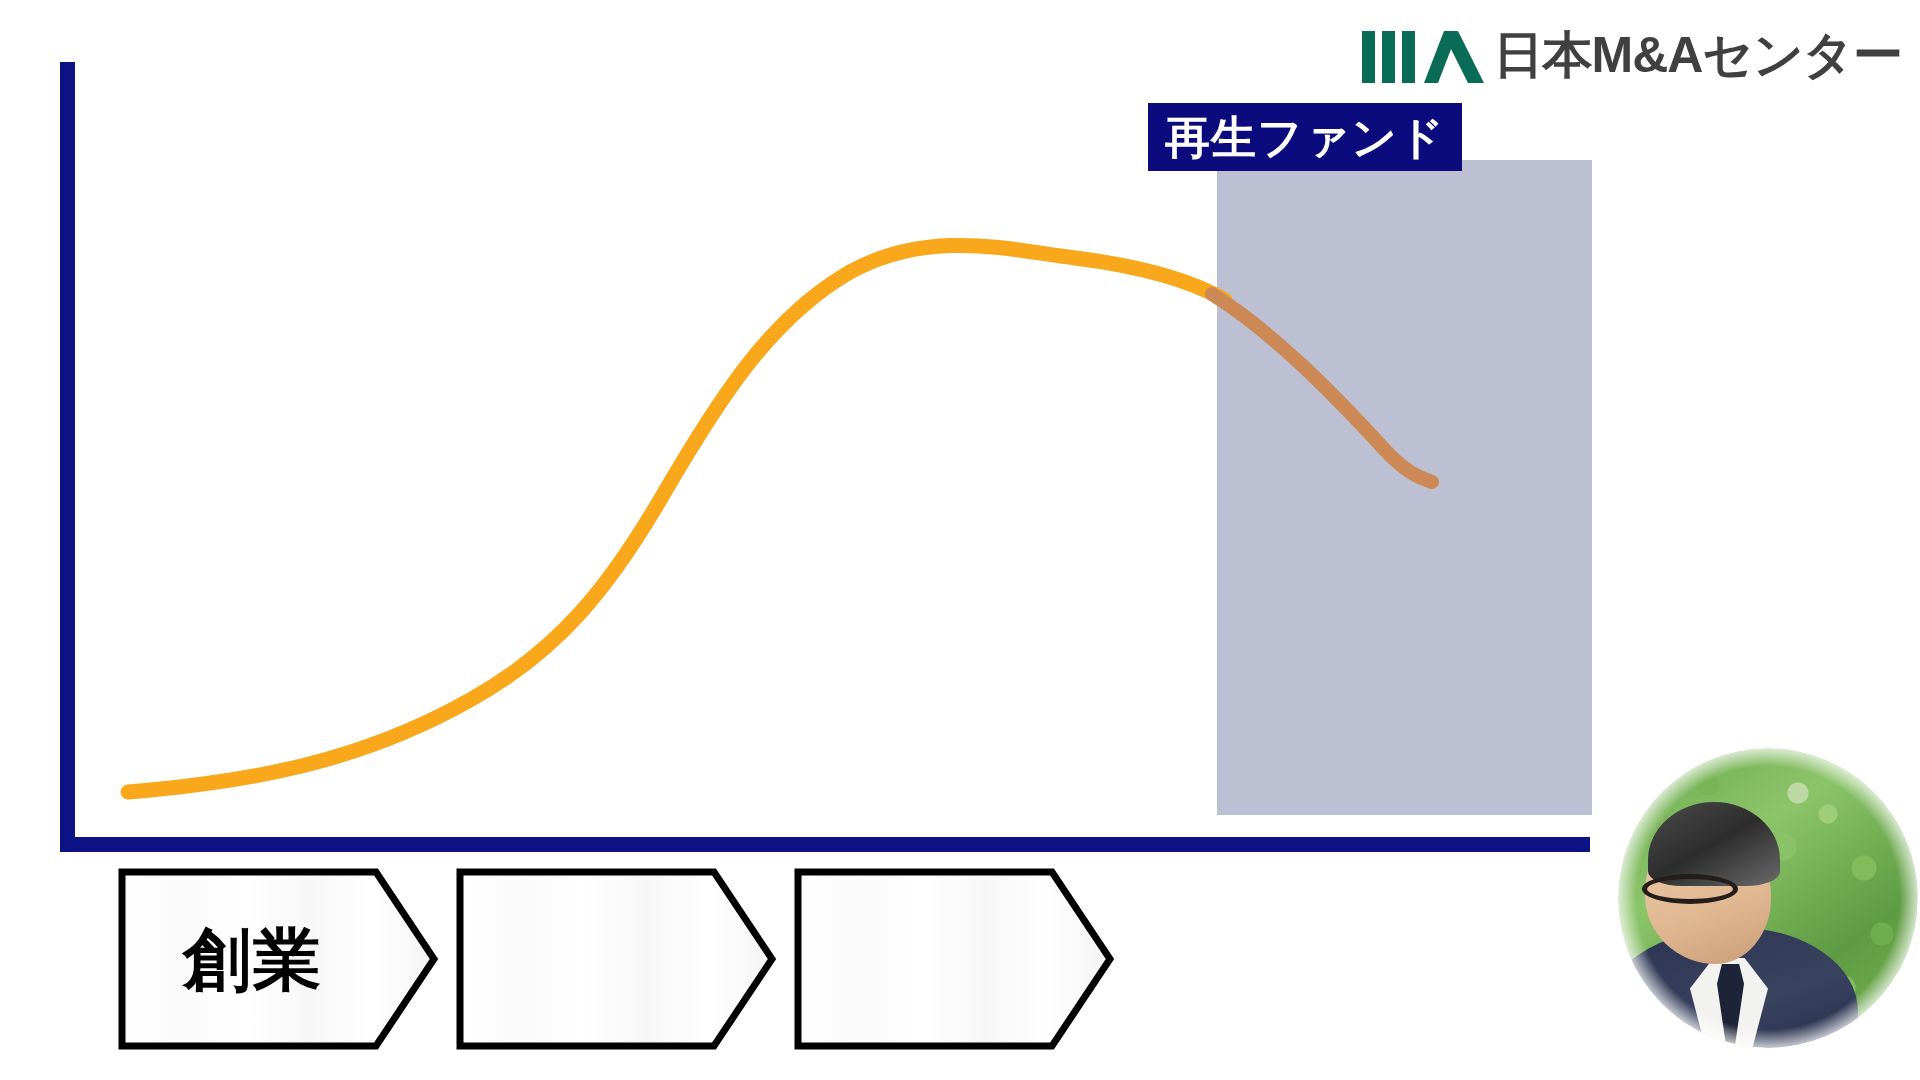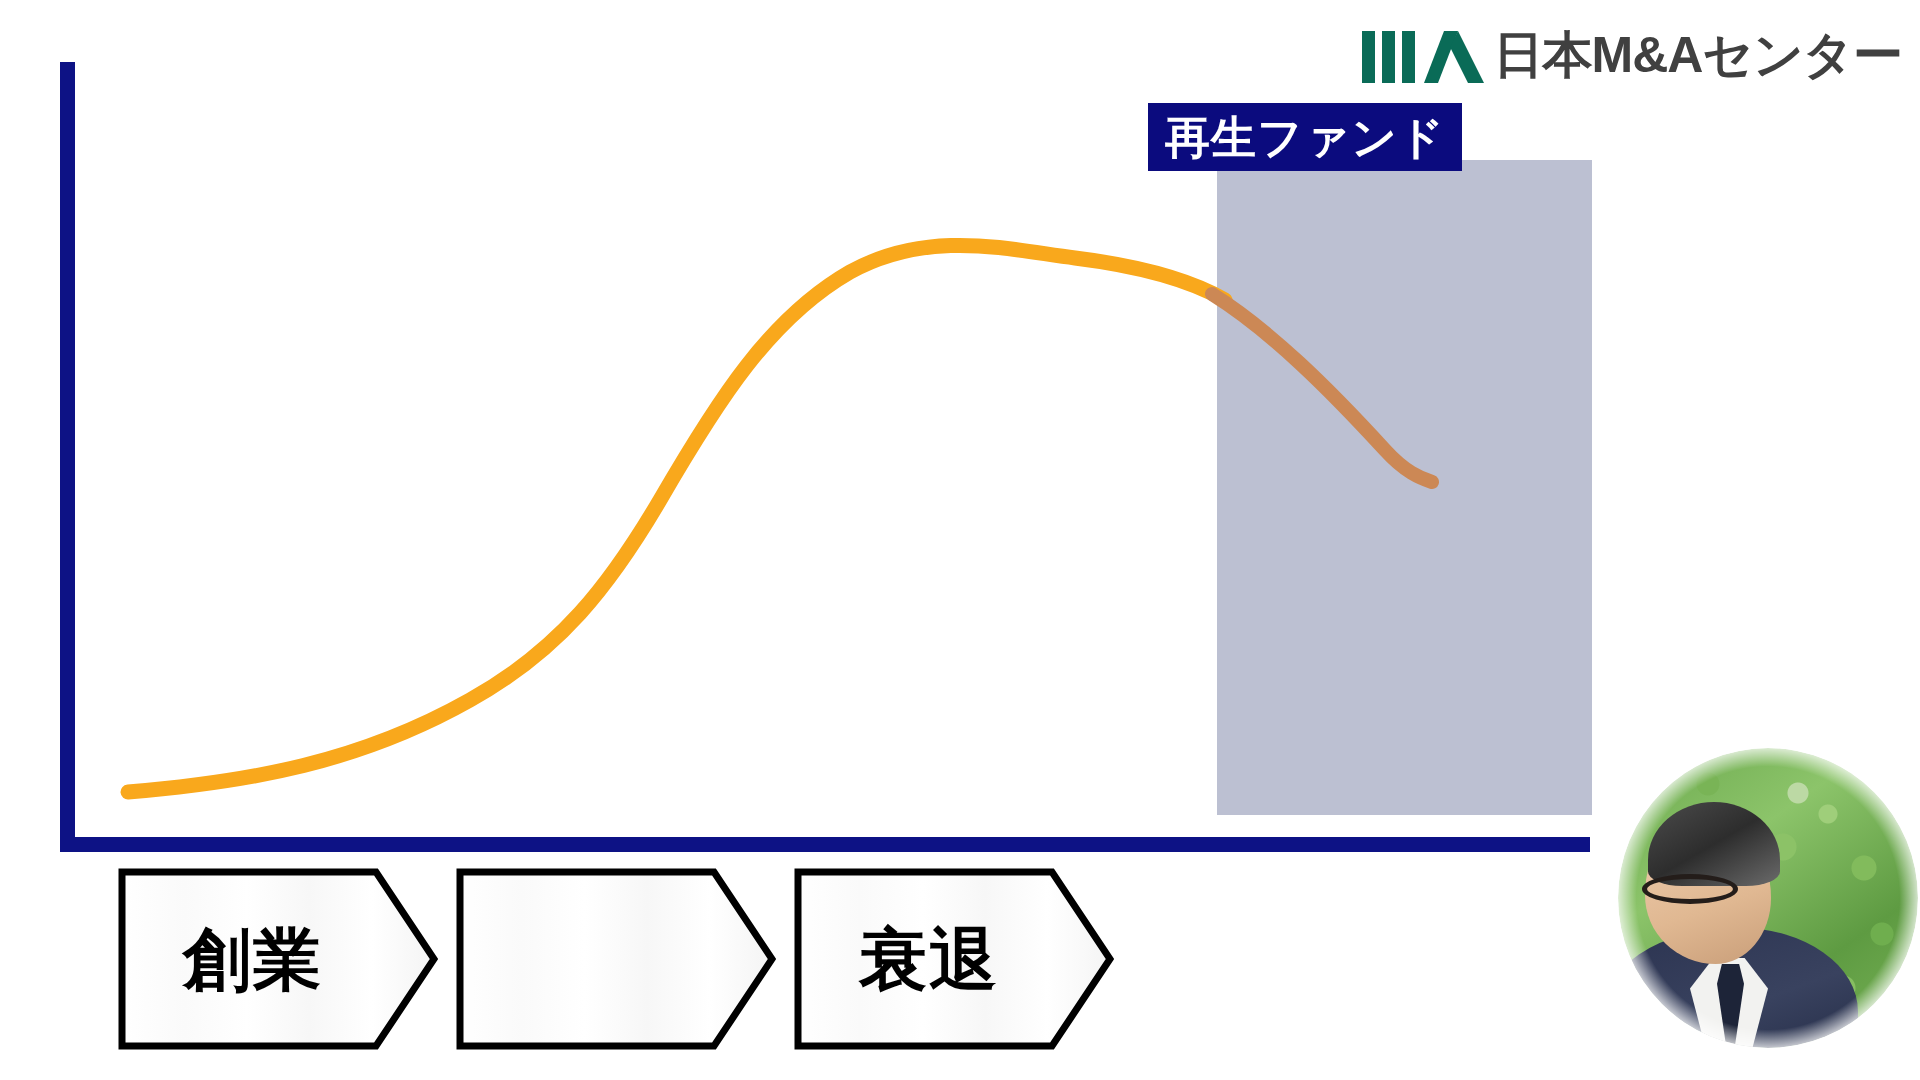--- a/index.html
+++ b/index.html
@@ -236,21 +236,20 @@
       <svg width="320" height="182" viewBox="0 0 320 182">
         <path d="M4 4 L258 4 L316 91 L258 178 L4 178 Z" fill="url(#chv1)" stroke="#000000" stroke-width="7" stroke-linejoin="miter"></path>
       </svg>
     </div>
 
 
     <div class="stage">
       <svg width="320" height="182" viewBox="0 0 320 182">
         <path d="M4 4 L258 4 L316 91 L258 178 L4 178 Z" fill="url(#chv1)" stroke="#000000" stroke-width="7" stroke-linejoin="miter"></path>
       </svg>
-      <div class="stage-label">衰退</div>
     </div>
 
   </div>
 
   <div id="presenter">
     <div id="presenter-bg"></div>
     <div id="presenter-shoulders"></div>
     <div id="presenter-shirt"></div>
     <div id="presenter-tie"></div>
     <div id="presenter-head"></div>

